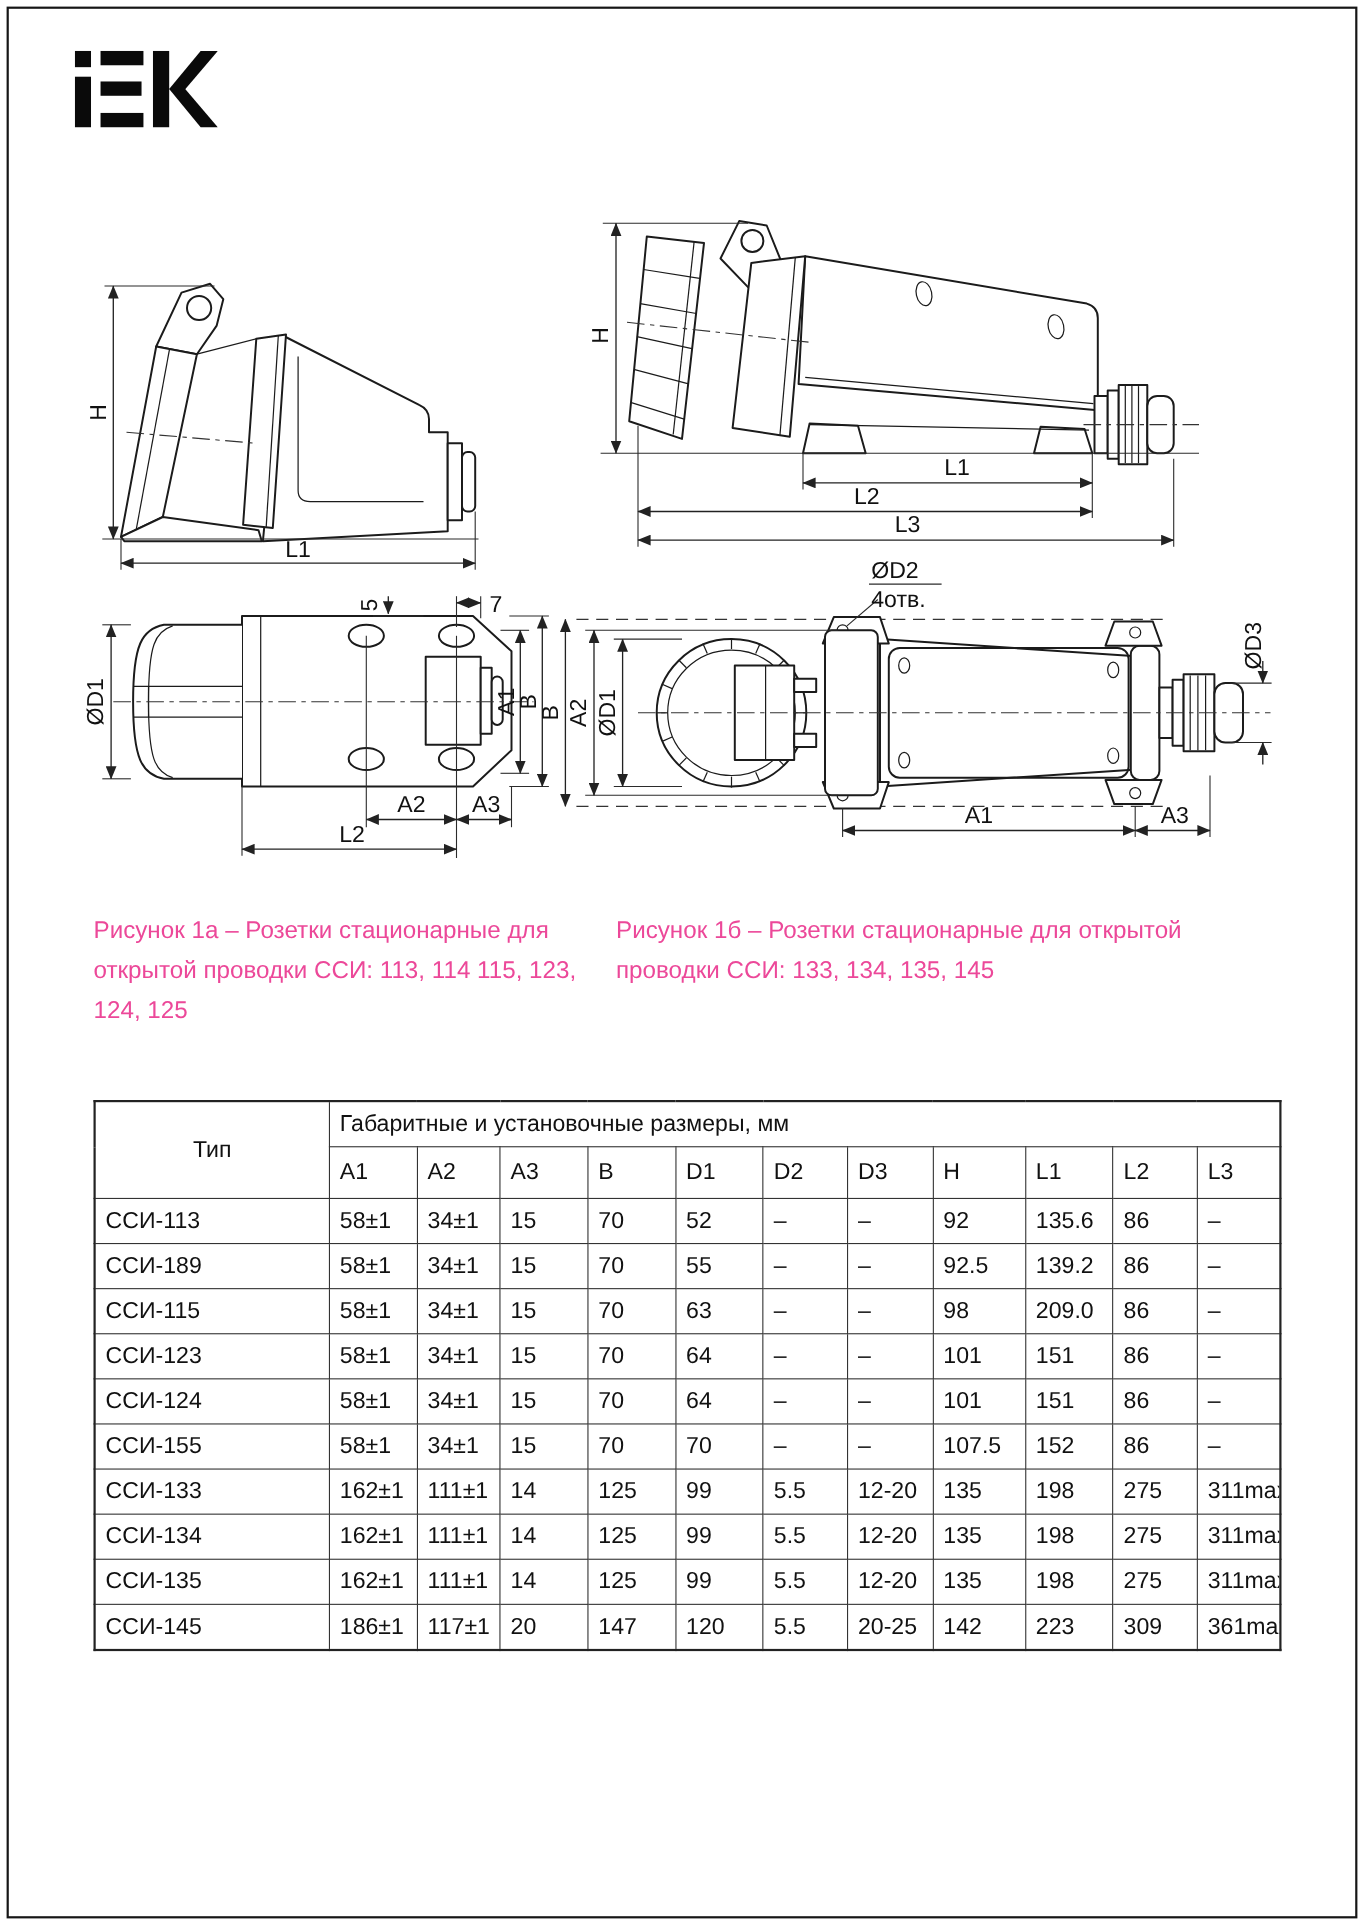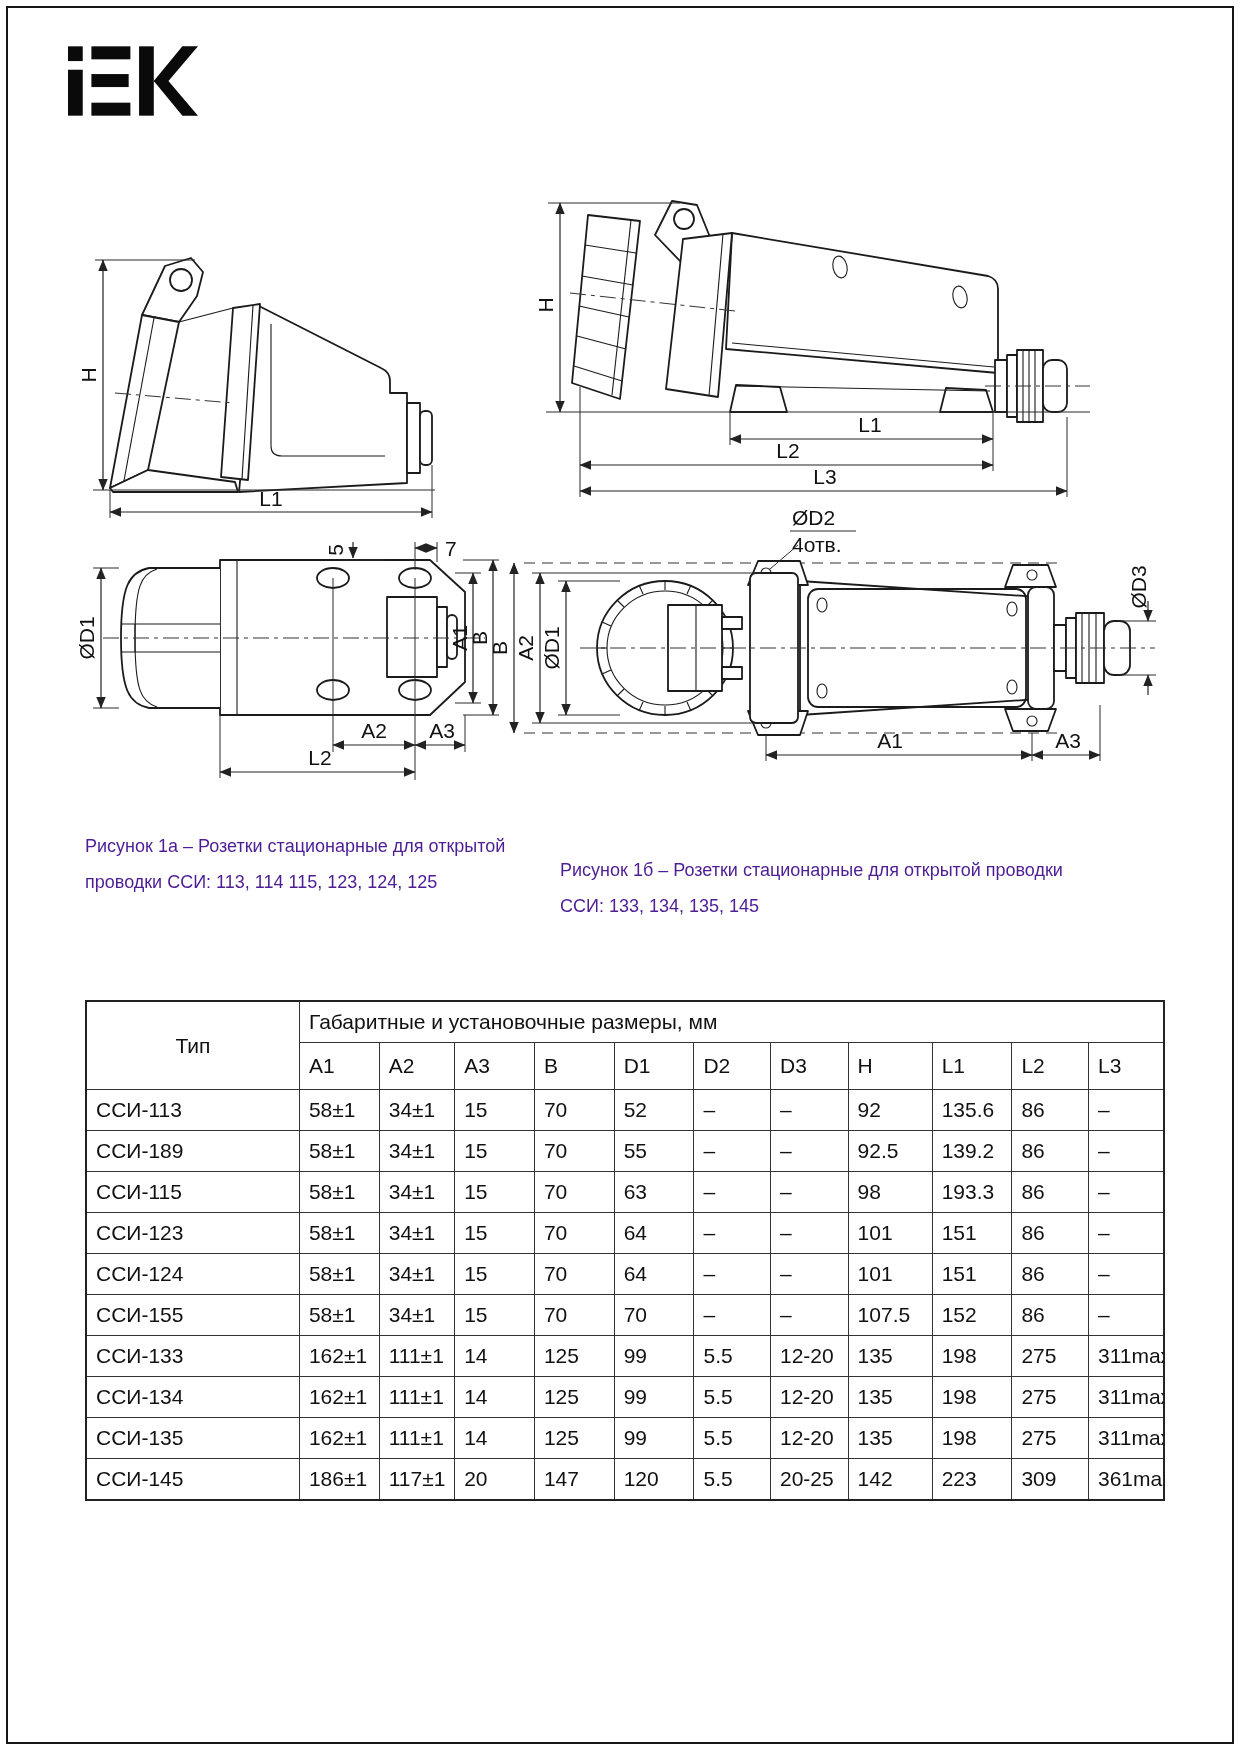--- a/index.html
+++ b/index.html
@@ -13,23 +13,23 @@
   .o2{stroke:#1b1b1b;stroke-width:1.8;fill:none;stroke-linejoin:round;}
   .t{stroke:#1b1b1b;stroke-width:1.1;fill:none;}
   .dim{stroke:#222;stroke-width:1.2;fill:none;}
   .dima{marker-start:url(#ah);marker-end:url(#ah);}
   .dime{marker-end:url(#ah);}
   .ext{stroke:#2b2b2b;stroke-width:1;fill:none;}
   .cl{stroke:#333;stroke-width:1;stroke-dasharray:16 5 4 5;fill:none;}
   .dsh{stroke:#333;stroke-width:1.1;stroke-dasharray:11 7;fill:none;}
   text.lbl{font-size:21px;fill:#111;font-family:"Liberation Sans",sans-serif;}
   .mid{text-anchor:middle;}
-  .caption{position:absolute;font-size:18px;line-height:36px;color:#4c1d95;}
+  .caption{position:absolute;font-size:22px;line-height:36px;color:#ec4899;}
   #cap-a{left:85px;top:828px;width:445px;}
-  #cap-b{left:560px;top:828px;width:545px;margin-top:24px;}
+  #cap-b{left:560px;top:828px;width:545px;}
   table.dims{position:absolute;left:85px;top:1000px;width:1080px;border-collapse:collapse;
              table-layout:fixed;font-size:21px;color:#111;}
   table.dims td{border:1px solid #333;padding:8px 9px;vertical-align:middle;white-space:nowrap;
                 overflow:hidden;}
   table.dims{border:2px solid #222;}
   table.dims tr.sub td{padding:11px 9px;}
   td.typecell{vertical-align:top;text-align:center;}
 </style>
 </head>
 <body>
@@ -369,21 +369,21 @@
       <tr>
         <td>ССИ-115</td>
         <td>58±1</td>
         <td>34±1</td>
         <td>15</td>
         <td>70</td>
         <td>63</td>
         <td>–</td>
         <td>–</td>
         <td>98</td>
-        <td>193.3</td>
+        <td>209.0</td>
         <td>86</td>
         <td>–</td>
       </tr>
       <tr>
         <td>ССИ-123</td>
         <td>58±1</td>
         <td>34±1</td>
         <td>15</td>
         <td>70</td>
         <td>64</td>

